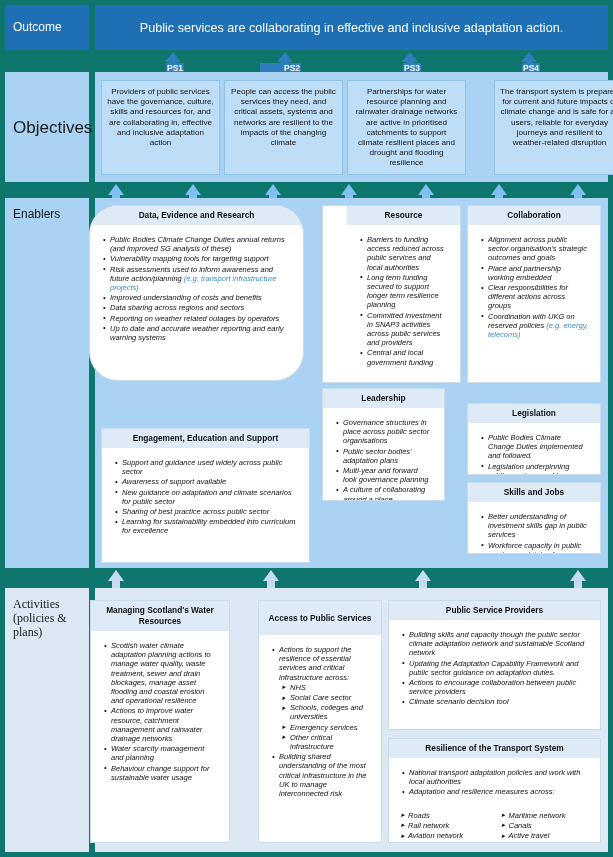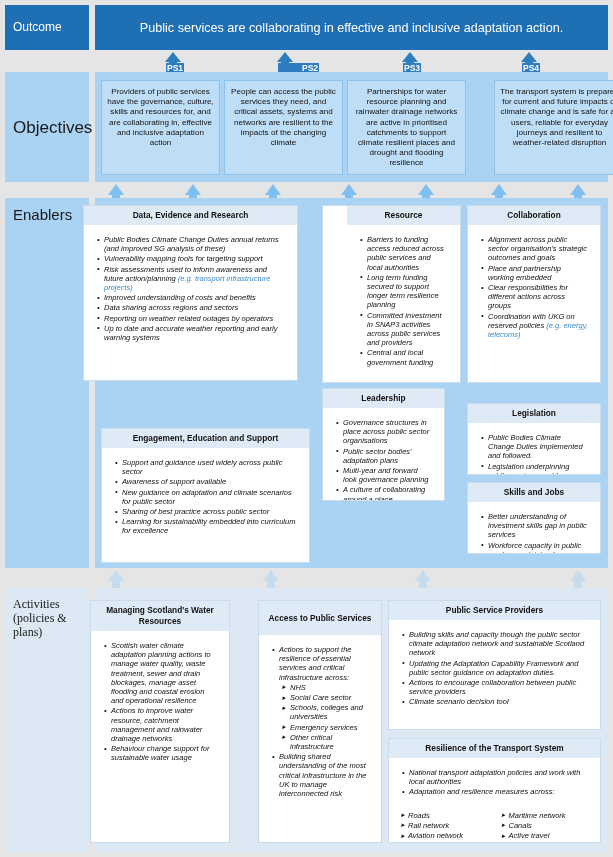--- a/index.html
+++ b/index.html
@@ -5,21 +5,21 @@
   * { box-sizing: border-box; }
   html, body {
     margin: 0; padding: 0;
     background: #ffffff;
     font-family: "Liberation Sans", sans-serif;
   }
   #page {
     position: relative;
     width: 613px;
     height: 857px;
-    background: #e5e5e5;
+    background: #0f766e;
     overflow: hidden;
   }
 
   .rowlabel {
     position: absolute;
     background: #A9D2F3;
     color: #1a1a1a;
     font-size: 11.5px;
     line-height: 13px;
     padding: 7px 8px 0 8px;
@@ -170,21 +170,21 @@
   <div class="arr" style="left:165px; top:52px; width:16px; height:25px;">
     <div class="head" style="border-bottom:10px solid #2E7EBF;"></div>
     <div class="shaft" style="top:10px; width:8px; height:15px; background:#2E7EBF;"></div>
   </div>
   <div class="ps-label" style="left:166px; top:63px;">PS1</div>
 
   <div class="arr" style="left:277px; top:52px; width:16px; height:25px;">
     <div class="head" style="border-bottom:10px solid #2E7EBF;"></div>
     <div class="shaft" style="top:10px; width:8px; height:15px; background:#2E7EBF;"></div>
   </div>
-  <div class="ps-label" style="left:278px; top:63px;padding-left:24px;">PS2</div>
+  <div class="ps-label" style="left:260px; top:63px;padding-left:24px;">PS2</div>
 
   <div class="arr" style="left:402px; top:52px; width:16px; height:25px;">
     <div class="head" style="border-bottom:10px solid #2E7EBF;"></div>
     <div class="shaft" style="top:10px; width:8px; height:15px; background:#2E7EBF;"></div>
   </div>
   <div class="ps-label" style="left:403px; top:63px;">PS3</div>
 
   <div class="arr" style="left:521px; top:52px; width:16px; height:25px;">
     <div class="head" style="border-bottom:10px solid #2E7EBF;"></div>
     <div class="shaft" style="top:10px; width:8px; height:15px; background:#2E7EBF;"></div>
@@ -233,26 +233,26 @@
   <div class="arr" style="left:491px; top:184px; width:16px; height:22px;">
     <div class="head" style="border-bottom:11px solid #7EC0F0;"></div>
     <div class="shaft" style="top:11px; width:8px; height:11px; background:#7EC0F0;"></div>
   </div>
   <div class="arr" style="left:570px; top:184px; width:16px; height:22px;">
     <div class="head" style="border-bottom:11px solid #7EC0F0;"></div>
     <div class="shaft" style="top:11px; width:8px; height:11px; background:#7EC0F0;"></div>
   </div>
 
   <div class="rowlabel" style="left:5px; top:198px; width:84px; height:370px; padding-top:10px;">
-    <span style="font-size:15px;">Enablers</span>
+    <span style="font-size:12px;">Enablers</span>
   </div>
 
   <div class="enabler-band" style="left:95px; top:198px; width:513px; height:370px;"></div>
 
-  <div class="card" style="left:83px; top:205px; width:215px; height:176px;">
+  <div class="card" style="left:89px; top:205px; width:215px; height:176px;border-radius:29px;">
     <div class="card-hd">Data, Evidence and Research</div>
     <div class="card-bd">
       <ul class="bl">
         <li><span>Public Bodies Climate Change Duties annual returns (and improved SG analysis of these)</span></li>
         <li><span>Vulnerability mapping tools for targeting support</span></li>
         <li><span>Risk assessments used to inform awareness and future action/planning </span><span class="hl">(e.g. transport infrastructure projects)</span></li>
         <li><span>Improved understanding of costs and benefits</span></li>
         <li><span>Data sharing across regions and sectors</span></li>
         <li><span>Reporting on weather related outages by operators</span></li>
         <li><span>Up to date and accurate weather reporting and early warning systems</span></li>
@@ -351,20 +351,21 @@
   </div>
 
   <div class="act-band" style="left:95px; top:588px; width:513px; height:264px;"></div>
 
   <div class="card" style="left:90px; top:600px; width:140px; height:243px;">
     <div class="card-hd">Managing Scotland's Water Resources</div>
     <div class="card-bd">
       <ul class="bl">
         <li><span>Scottish water climate adaptation planning actions to manage water quality, waste treatment, sewer and drain blockages, manage asset flooding and coastal erosion and operational resilience</span></li>
         <li><span>Actions to improve water resource, catchment management and rainwater drainage networks</span></li>
+        <li><span>Water scarcity management and planning</span></li>
         <li><span>Behaviour change support for sustainable water usage</span></li>
       </ul>
     </div>
   </div>
 
   <div class="card" style="left:258px; top:600px; width:124px; height:243px;">
     <div class="card-hd" style="padding-top:12px; padding-bottom:11px;">Access to Public Services</div>
     <div class="card-bd">
       <ul class="bl">
         <li><span>Actions to support the resilience of essential services and critical infrastructure across:</span></li>

